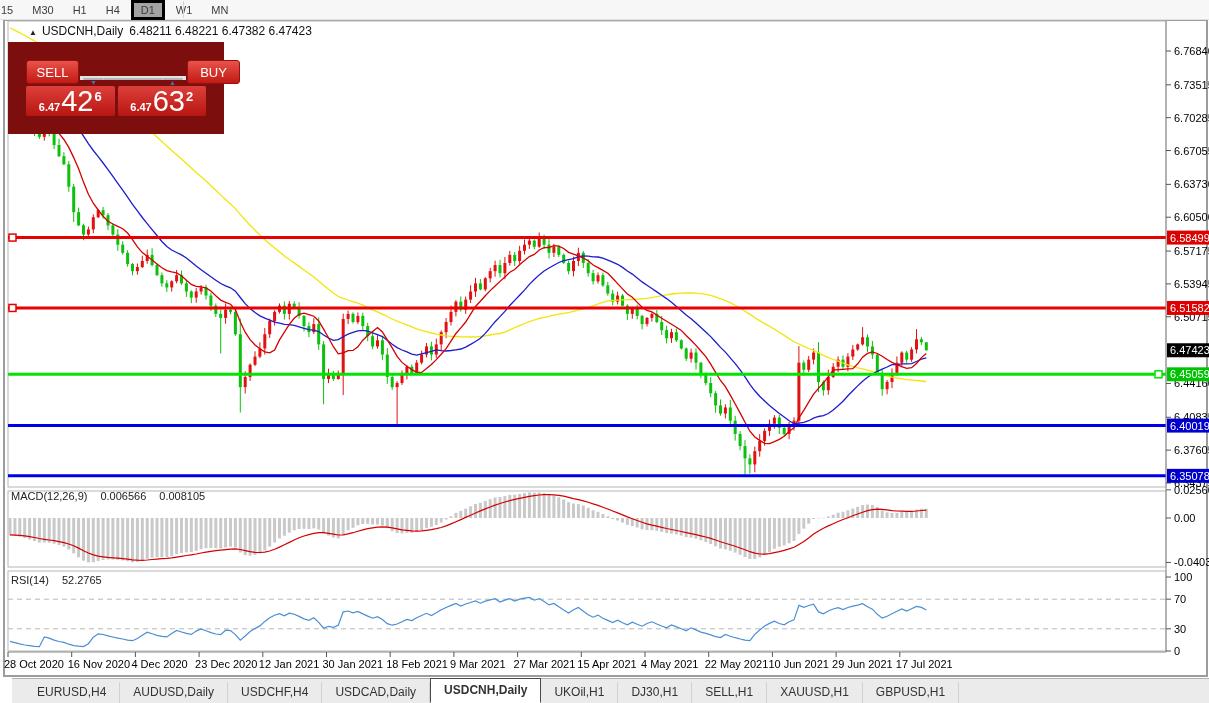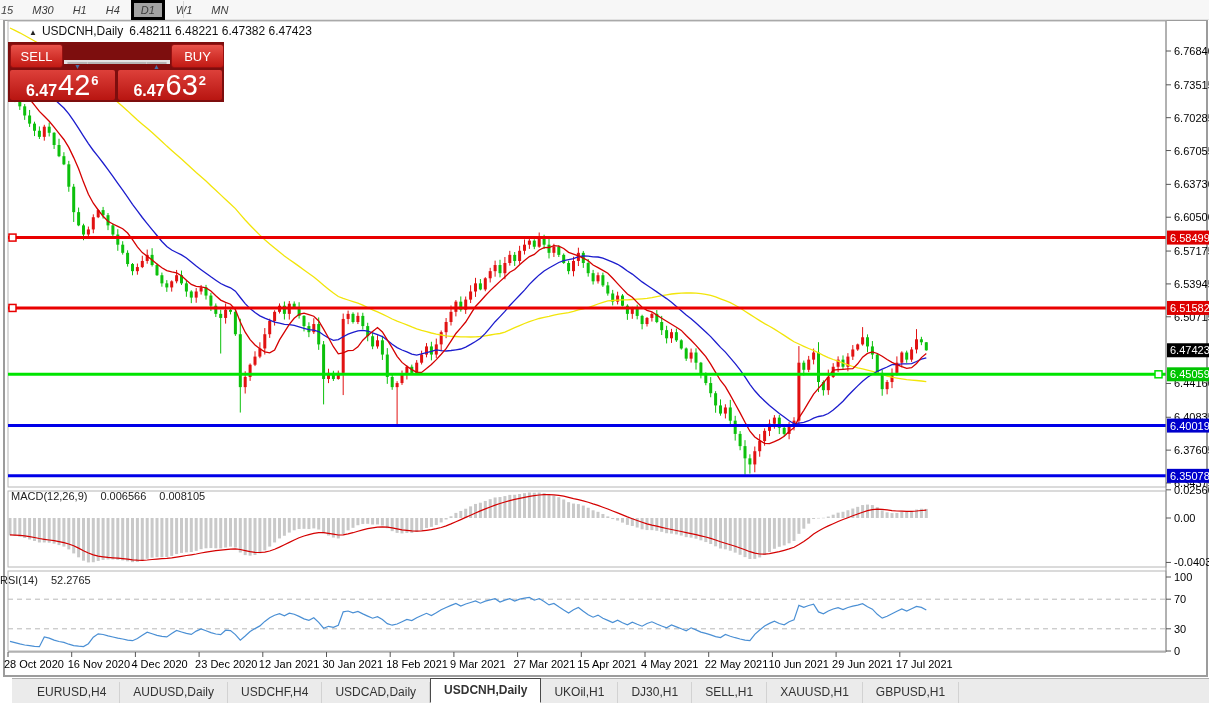--- a/index.html
+++ b/index.html
@@ -1,51 +1,51 @@
 <!DOCTYPE html>
 <html><head>
 <meta charset="utf-8">
 <style>
   html,body{margin:0;padding:0;background:#ffffff;}
   .stage{position:relative;width:1209px;height:703px;overflow:hidden;background:#ffffff;
          font-family:"Liberation Sans","DejaVu Sans",sans-serif;}
   
   .tf-bar{position:absolute;left:0;top:0;width:1209px;height:19px;background:#f7f7f7;
           border-bottom:1px solid #e2e2e2;display:flex;align-items:center;font-size:11px;
-          color:#3c3c3c;z-index:6;font-style:italic;}
+          color:#3c3c3c;z-index:6;}
   .tf-btn{padding:1px 7px;margin-right:3px;border:1px solid transparent;white-space:nowrap;}
   .tf-btn:first-child{margin-left:-7px;}
   .tf-btn.active{background:#a3a3a3;border:3px solid #000000;}
   .tf-sep{position:absolute;left:183px;top:1px;width:1px;height:17px;background:#d6d6d6;}
   
   #chart-svg{position:absolute;left:0;top:0;z-index:1;}
   
   .chart-title{position:absolute;left:29px;top:24px;font-size:12px;color:#111;z-index:3;white-space:nowrap;}
   .chart-title .tri{font-size:8px;margin-right:5px;color:#222;}
   .chart-title .ohlc{margin-left:6px;}
   
   .ind-label{position:absolute;font-size:11px;color:#222;z-index:3;white-space:nowrap;}
   .ind-label span{margin-right:13px;}
   
   .trade-panel{position:absolute;left:8px;top:42px;width:216px;z-index:5;background:#7d0e0e;
-               padding:2px;box-sizing:border-box;}
+               padding:18px;box-sizing:border-box;}
   .tp-row1{display:flex;height:24px;}
   .tp-btn{width:53px;flex:none;border:1px solid #971111;border-radius:3px;color:#fff;
           font-size:13px;font-family:inherit;
           background:linear-gradient(#e8524a,#c21a14);padding:0;}
   .tp-spin{flex:1;display:flex;background:#e3e3e3;padding:2px 3px;margin:16px 1px;box-sizing:border-box;}
   .tp-spin-btn{width:21px;flex:none;border:1px solid #b5b5b5;background:linear-gradient(#fdfdfd,#d9d9d9);
                color:#4a6fa5;font-size:7px;padding:0;border-radius:2px;}
   .tp-input{flex:1;width:50px;min-width:0;border:1px solid #b5b5b5;border-left:none;border-right:none;
             text-align:right;font-size:13px;font-family:inherit;padding:0 4px;color:#111;}
   .tp-row2{display:flex;margin-top:2px;height:30px;}
   .tp-price{flex:1;position:relative;background:linear-gradient(#dd403a,#b81511);border-radius:2px;
             color:#fff;display:flex;align-items:flex-end;justify-content:center;padding-bottom:1px;}
   .tp-price + .tp-price{margin-left:3px;}
-  .tp-small{font-size:16px;font-weight:bold;margin-right:1px;line-height:16px;}
+  .tp-small{font-size:11px;font-weight:bold;margin-right:1px;line-height:16px;}
   .tp-big{font-size:29px;line-height:27px;}
   .tp-sup{font-size:13px;font-weight:bold;line-height:10px;position:relative;top:-13px;margin-left:1px;}
   
   .tab-bar{position:absolute;left:12px;top:678px;width:1209px;height:25px;background:#ebebeb;
            border-top:1px solid #b0b0b0;display:flex;align-items:flex-end;font-size:12px;
            color:#333;z-index:6;box-sizing:border-box;}
   .tab-spacer{width:12px;flex:none;}
   .tab{height:21px;line-height:21px;padding:0 13px;border-right:1px solid #d2d2d2;white-space:nowrap;}
   .tab.active{background:#fff;border:1px solid #4a4a4a;border-bottom:1px solid #fff;
               font-weight:bold;height:23px;line-height:22px;}
@@ -785,21 +785,21 @@
         <span class="tp-small">6.47</span>
           <span class="tp-big">63</span>
           <span class="tp-sup">2</span>
       </div>
     </div>
   </div>
 
   <div class="ind-label" style="left:11px;top:490px;">
     <span>MACD(12,26,9)</span><span>0.006566</span><span>0.008105</span>
   </div>
-  <div class="ind-label" style="left:0;top:574px;">
+  <div class="ind-label" style="left:11px;top:574px;">
     <span>RSI(14)</span><span>52.2765</span>
   </div>
 
   <div class="tab-bar" id="tab-bar">
     <div class="tab-spacer"></div>
   <div class="tab">EURUSD,H4</div>
       <div class="tab">AUDUSD,Daily</div>
       <div class="tab">USDCHF,H4</div>
       <div class="tab">USDCAD,Daily</div>
       <div class="tab active">USDCNH,Daily</div>

